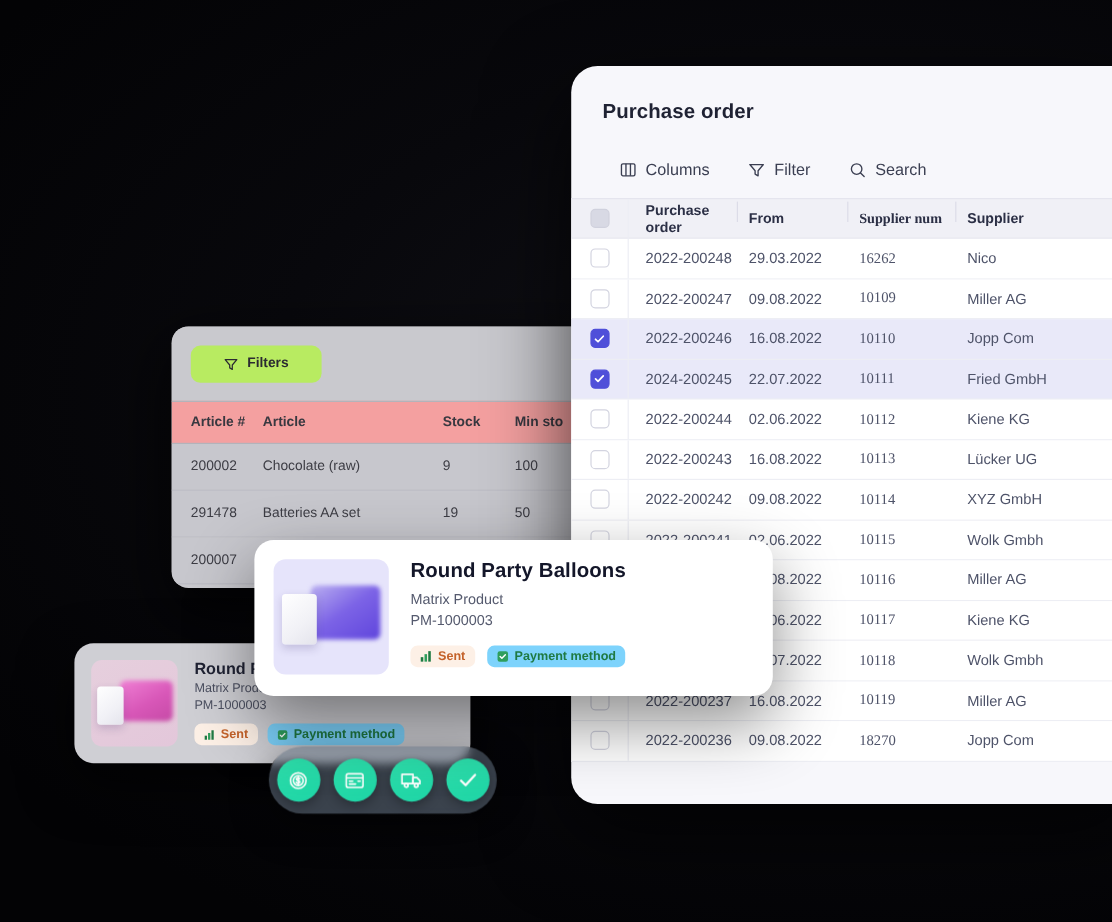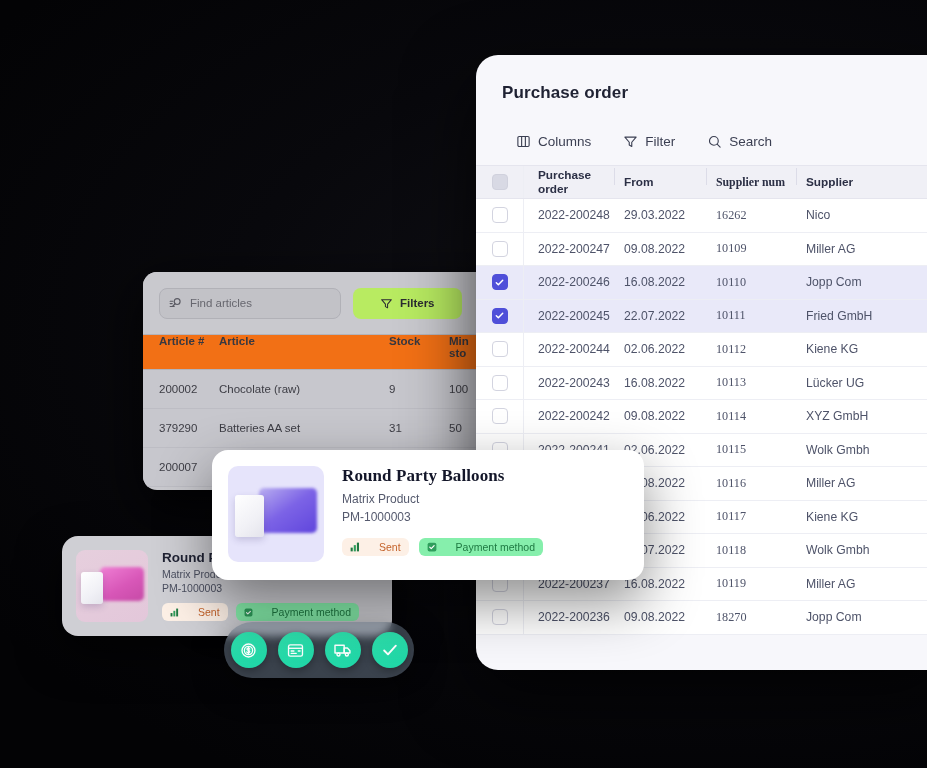--- a/index.html
+++ b/index.html
@@ -49,39 +49,39 @@
   .art-search .ph { font-size: 11.5px; color: #6a6a72; }
   .art-filters {
     height: 31px;
     background: #bef264;
     border-radius: 8px;
     display: flex; align-items: center;
     padding: 0 27px; gap: 7px;
   }
   .art-filters .lbl { font-size: 11.5px; color: #2c2c33; font-weight: 600; }
   #articles-panel .art-head {
-    display: flex; 
+    display: flex; align-items: center;
     height: 36px;
-    background: #f97316;
+    background: #fca5a5;
     border-top: 1px solid #b9b9c0;
     border-bottom: 1px solid #b9b9c0;
     padding: 0 16px;
     font-size: 11.5px; color: #3a3a42; font-weight: 600;
   }
   #articles-panel .art-row {
     display: flex; align-items: center;
     height: 39px;
     padding: 0 16px;
     font-size: 11.5px; color: #3e3e46;
     border-bottom: 1px solid #c3c3ca;
     background: #cdcdd3;
   }
   .ac1 { width: 60px; flex: 0 0 60px; }
   .ac2 { width: 150px; flex: 0 0 150px; }
-  .ac3 { width: 60px; flex: 0 0 60px; margin-left: 20px; }
+  .ac3 { width: 60px; flex: 0 0 60px; }
   .ac4 { flex: 1 1 auto; }
 
   
   #po-panel {
     position: absolute;
     left: 476px; top: 55px;
     width: 470px; height: 615px;
     background: #f7f7fb;
     border-radius: 22px 0 0 22px;
     box-shadow: 0 24px 70px rgba(0,0,0,.7);
@@ -180,32 +180,32 @@
     box-shadow: 0 22px 55px rgba(0,0,0,.45);
     padding: 16px;
     display: flex; gap: 18px;
   }
   #card-front .thumb {
     width: 96px; height: 96px; flex: 0 0 96px;
     border-radius: 10px;
     background: #e6e4fb;
     position: relative; overflow: hidden;
   }
-  #card-front .tname { font-size: 17px; font-weight: 700; color: #131629; letter-spacing: .1px; font-family: Liberation Serif, serif; }
+  #card-front .tname { font-size: 17px; font-weight: 700; color: #131629; letter-spacing: .1px; }
   #card-front .tsub  { font-size: 12px; color: #555a6e; margin-top: 6px; }
   #card-front .tsku  { font-size: 12px; color: #555a6e; margin-top: 4px; }
   #card-front .badges { display: flex; gap: 10px; margin-top: 14px; }
 
   .badge-pill {
-    display: inline-flex; align-items: center; gap: 19px;
+    display: inline-flex; align-items: center; gap: 5px;
     padding: 3px 8px; border-radius: 6px;
-    font-size: 10.5px; font-weight: 400;
+    font-size: 10.5px; font-weight: 700;
   }
   .badge-sent { background: #fdf0e6; color: #c4622a; }
-  .badge-pay  { background: #86efac; color: #1f7a43; }
+  .badge-pay  { background: #7dd3fc; color: #1f7a43; }
 
   
   .box-white {
     position: absolute; border-radius: 3px;
     background: linear-gradient(140deg,#ffffff 0%,#f1f1f6 60%,#e4e4ec 100%);
     box-shadow: 0 3px 7px rgba(60,50,110,.20);
   }
   .box-color {
     position: absolute; border-radius: 5px;
     filter: blur(1.6px);
@@ -232,32 +232,20 @@
   svg { display: block; }
 </style>
 </head>
 <body>
 
 <div id="stage">
 
   <div id="articles-panel">
 
     <div class="art-toolbar">
-      <div class="art-search">
-        <span>
-          <svg width="14" height="14" viewBox="0 0 24 24" fill="none" stroke="#5d5d66" stroke-width="2" stroke-linecap="round">
-            <circle cx="14" cy="9.5" r="5"></circle>
-              <line x1="10.4" y1="13.3" x2="6" y2="18"></line>
-            <line x1="2" y1="9" x2="6.5" y2="9"></line>
-              <line x1="2" y1="13" x2="5.5" y2="13"></line>
-              <line x1="2" y1="18" x2="9" y2="18"></line>
-          </svg>
-        </span>
-        <span class="ph">Find articles</span>
-      </div>
       <div class="art-filters">
         <span>
           <svg width="13" height="13" viewBox="0 0 24 24" fill="none" stroke="#2c2c33" stroke-width="1.9" stroke-linejoin="round">
             <path d="M3 5h18l-7 8.2V20l-4-2.3v-4.5z"></path>
           </svg>
         </span>
         <span class="lbl">Filters</span>
       </div>
     </div>
 
@@ -268,23 +256,23 @@
       <div class="ac4">Min sto</div>
     </div>
 
     <div class="art-row">
       <div class="ac1">200002</div>
       <div class="ac2">Chocolate (raw)</div>
       <div class="ac3">9</div>
       <div class="ac4">100</div>
     </div>
     <div class="art-row">
-      <div class="ac1">379290</div>
+      <div class="ac1">291478</div>
       <div class="ac2">Batteries AA set</div>
-      <div class="ac3">31</div>
+      <div class="ac3">19</div>
       <div class="ac4">50</div>
     </div>
     <div class="art-row">
       <div class="ac1">200007</div>
       <div class="ac2"></div>
       <div class="ac3"></div>
       <div class="ac4"></div>
     </div>
   </div>
 
@@ -369,21 +357,21 @@
             <div class="c-sup">Jopp Com</div>
           </div>
           <div class="po-row sel">
             <div class="cbcell">
               <div class="cbx on">
                 <svg width="11" height="11" viewBox="0 0 24 24" fill="none" stroke="#fff" stroke-width="3.2" stroke-linecap="round" stroke-linejoin="round">
                   <path d="M5 12.5l4.5 4.5L19 7"></path>
                 </svg>
               </div>
             </div>
-            <div class="c-po">2022-200245</div>
+            <div class="c-po">2024-200245</div>
             <div class="c-from">22.07.2022</div>
             <div class="c-num">10111</div>
             <div class="c-sup">Fried GmbH</div>
           </div>
           <div class="po-row">
             <div class="cbcell">
               <div class="cbx"></div>
             </div>
             <div class="c-po">2022-200244</div>
             <div class="c-from">02.06.2022</div>

